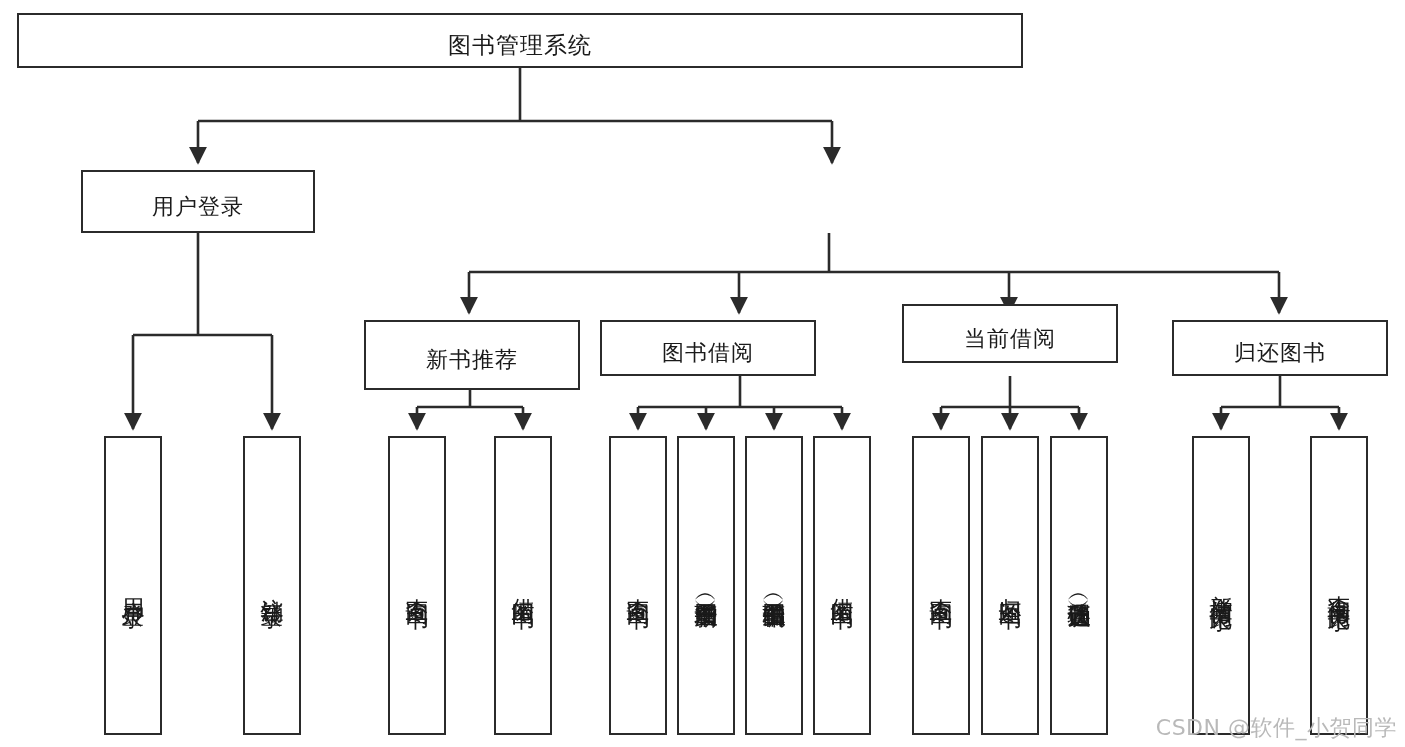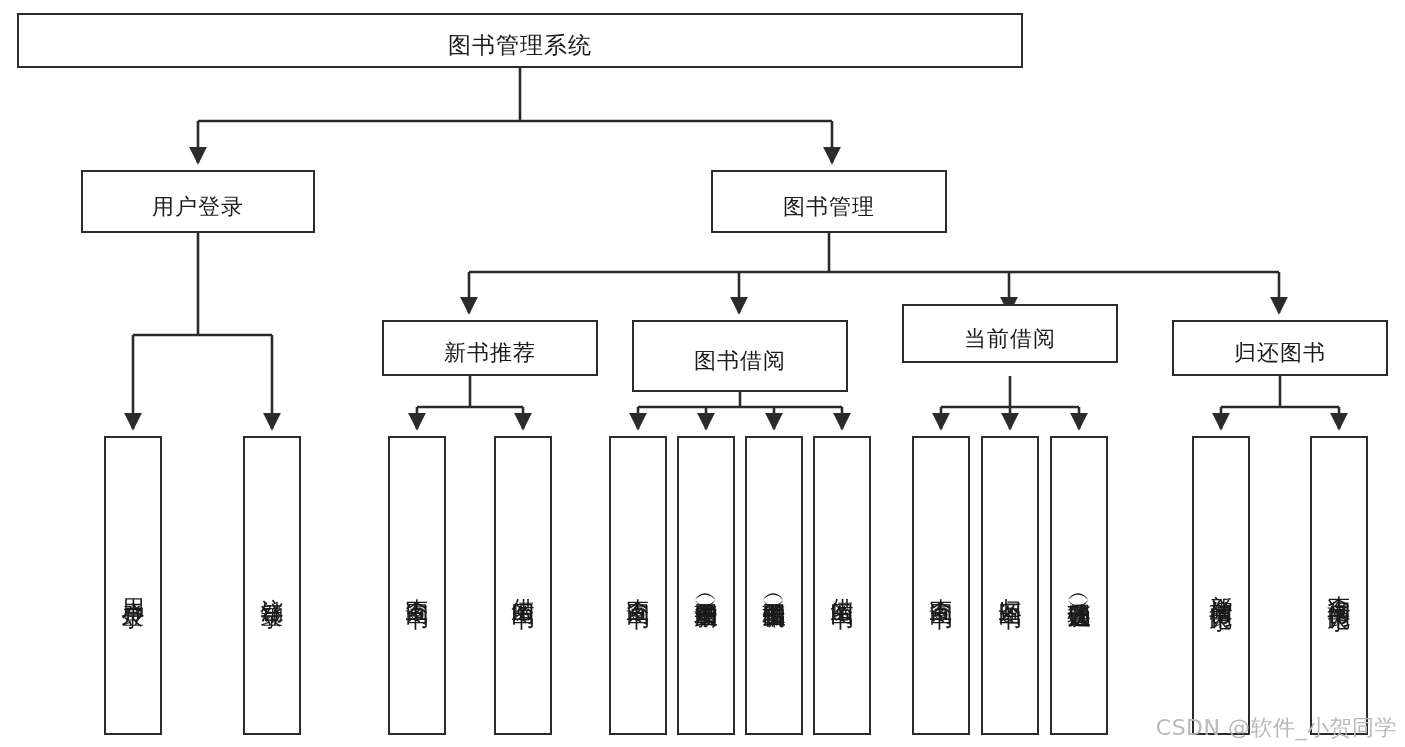--- a/index.html
+++ b/index.html
@@ -130,29 +130,26 @@
   </svg>
 
   <div class="node h-node" id="root-node" style="left:17px; top:13px; width:1006px; height:55px;">
     <span class="node-label">图书管理系统</span>
   </div>
 
   <div class="node h-node" style="left:81px; top:170px; width:234px; height:63px;">
     <span class="node-label">用户登录</span>
   </div>
 
-  <div class="node h-node" style="left:711px; top:170px; width:236px; height:63px;">
-    <span class="node-label">图书管理</span>
-  </div>
-
-  <div class="node h-node" style="left:382px; top:320px; width:216px; height:56px;">
+
+  <div class="node h-node" style="left:364px; top:320px; width:216px; height:70px;">
     <span class="node-label">新书推荐</span>
   </div>
 
-  <div class="node h-node" style="left:632px; top:320px; width:216px; height:72px;">
+  <div class="node h-node" style="left:600px; top:320px; width:216px; height:56px;">
     <span class="node-label">图书借阅</span>
   </div>
 
   <div class="node h-node" style="left:902px; top:304px; width:216px; height:59px;">
     <span class="node-label">当前借阅</span>
   </div>
 
   <div class="node h-node" style="left:1172px; top:320px; width:216px; height:56px;">
     <span class="node-label">归还图书</span>
   </div>

